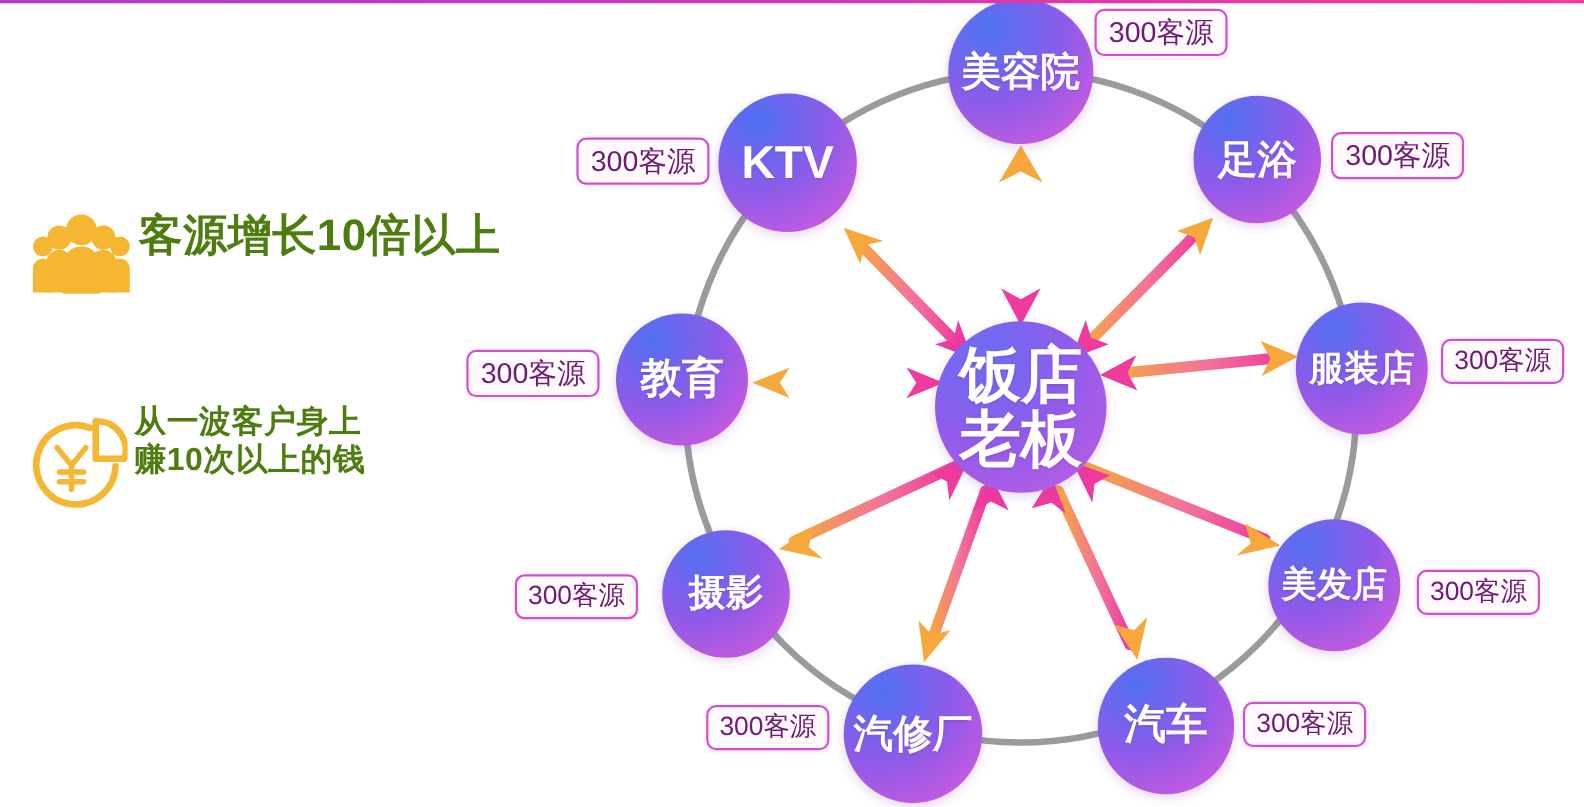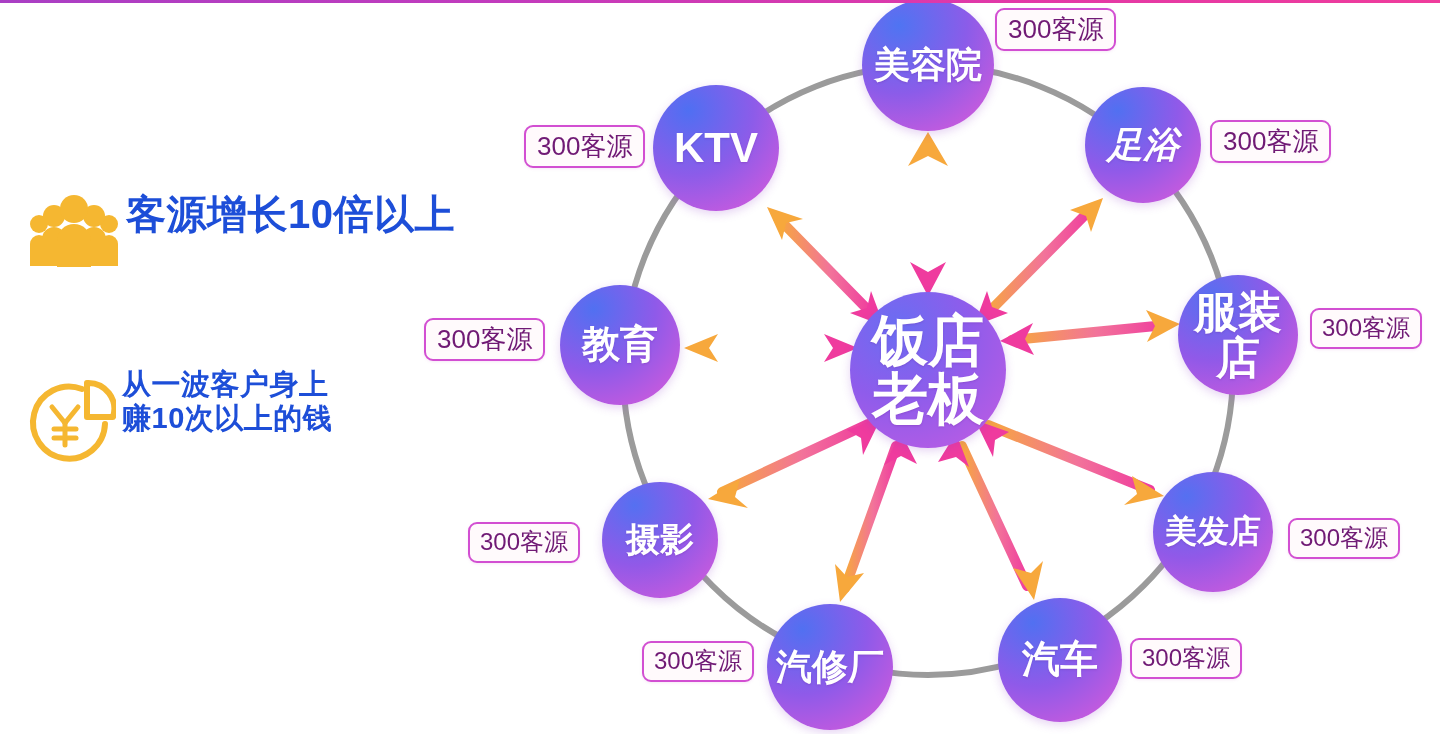--- a/index.html
+++ b/index.html
@@ -17,21 +17,21 @@
 
   
   #left-panel{
     position:absolute;left:0;top:150px;width:560px;height:400px;z-index:30;
   }
   .feature{display:flex;align-items:flex-start;}
   #feature-1{position:absolute;left:22px;top:40px;}
   #feature-2{position:absolute;left:18px;top:215px;}
   .feat-icon{width:104px;flex:0 0 104px;display:flex;align-items:center;justify-content:center;}
   .feat-text{
-    color:#1d4ed8;font-weight:bold;font-size:40px;line-height:1.14;
+    color:#4d7c0f;font-weight:bold;font-size:40px;line-height:1.14;
     letter-spacing:0.5px;white-space:pre-line;padding-top:2px;
   }
   #feature-2 .feat-text{font-size:29px;line-height:1.18;}
   #feature-1 .feat-icon{padding-top:4px;}
   #feature-2 .feat-icon{padding-top:12px;}
 
   
   #diagram{position:absolute;left:0;top:0;width:1440px;height:734px;z-index:10;}
   #diagram svg{position:absolute;left:0;top:0;}
 
@@ -196,26 +196,26 @@
     <span class="node-label">饭店
 老板</span>
   </div>
 
   <div class="node" style="left:862px;top:-1px;width:132px;height:132px;
               background:radial-gradient(circle at 28% 20%, #4f74f2 0%, #8b5ce9 48%, #e05ad8 100%);font-size:36px;">
     <span class="node-label">美容院</span>
   </div>
 
   <div class="node" style="left:1085px;top:87px;width:116px;height:116px;
-              background:radial-gradient(circle at 28% 20%, #5170f1 0%, #8f5ae9 48%, #dd5ad9 100%);font-size:36px;font-style:italic;">
+              background:radial-gradient(circle at 28% 20%, #5170f1 0%, #8f5ae9 48%, #dd5ad9 100%);font-size:36px;">
     <span class="node-label">足浴</span>
   </div>
 
   <div class="node" style="left:1178px;top:275px;width:120px;height:120px;
-              background:radial-gradient(circle at 28% 20%, #5570f1 0%, #9159e8 48%, #dc5bd9 100%);font-size:44px;">
+              background:radial-gradient(circle at 28% 20%, #5570f1 0%, #9159e8 48%, #dc5bd9 100%);font-size:32px;">
     <span class="node-label">服装店</span>
   </div>
 
   <div class="node" style="left:1153px;top:472px;width:120px;height:120px;
               background:radial-gradient(circle at 28% 20%, #5570f1 0%, #9159e8 48%, #dc5bd9 100%);font-size:32px;">
     <span class="node-label">美发店</span>
   </div>
 
   <div class="node" style="left:998px;top:598px;width:124px;height:124px;
               background:radial-gradient(circle at 28% 20%, #5170f1 0%, #8f5ae9 48%, #dd5ad9 100%);font-size:38px;">

